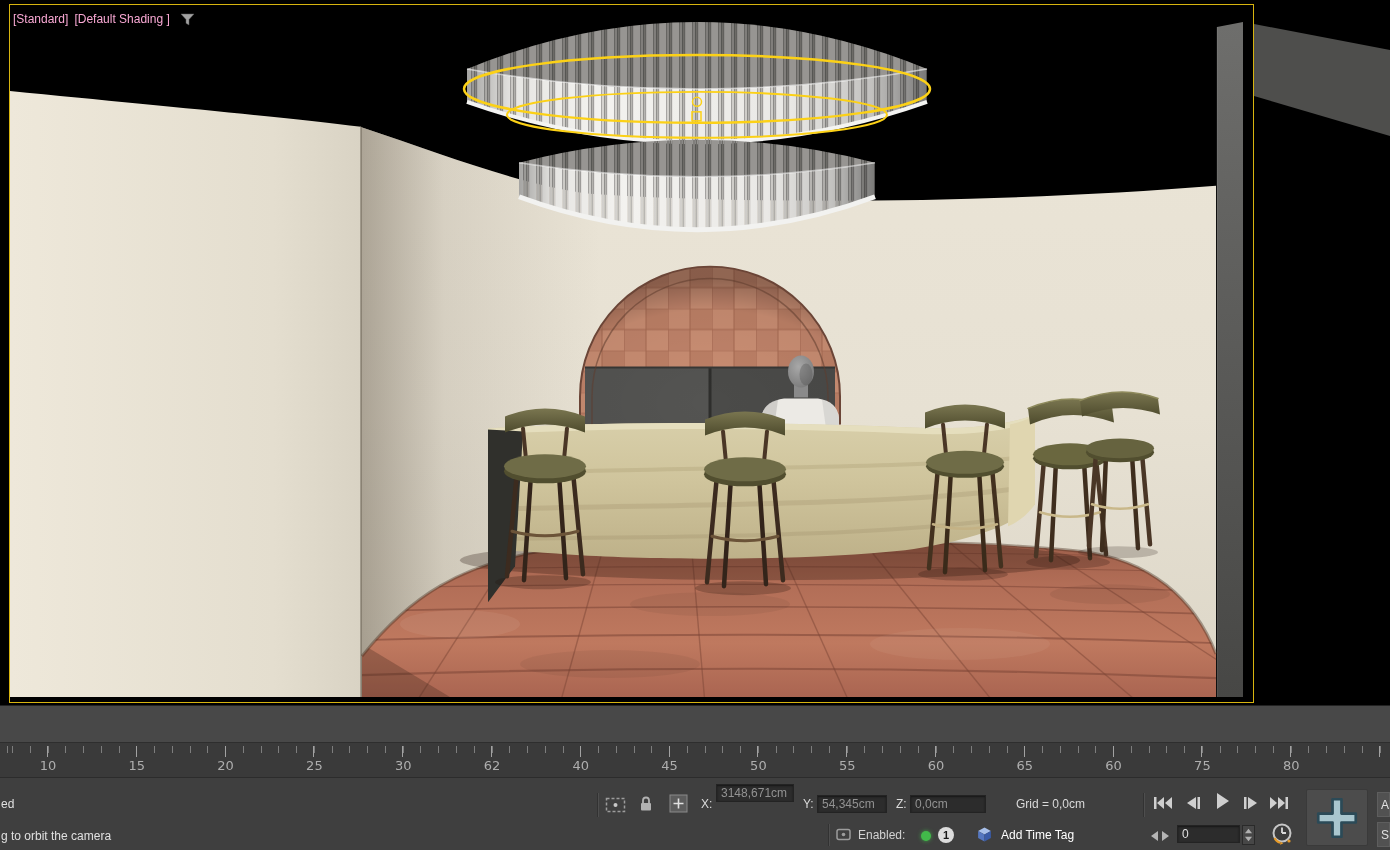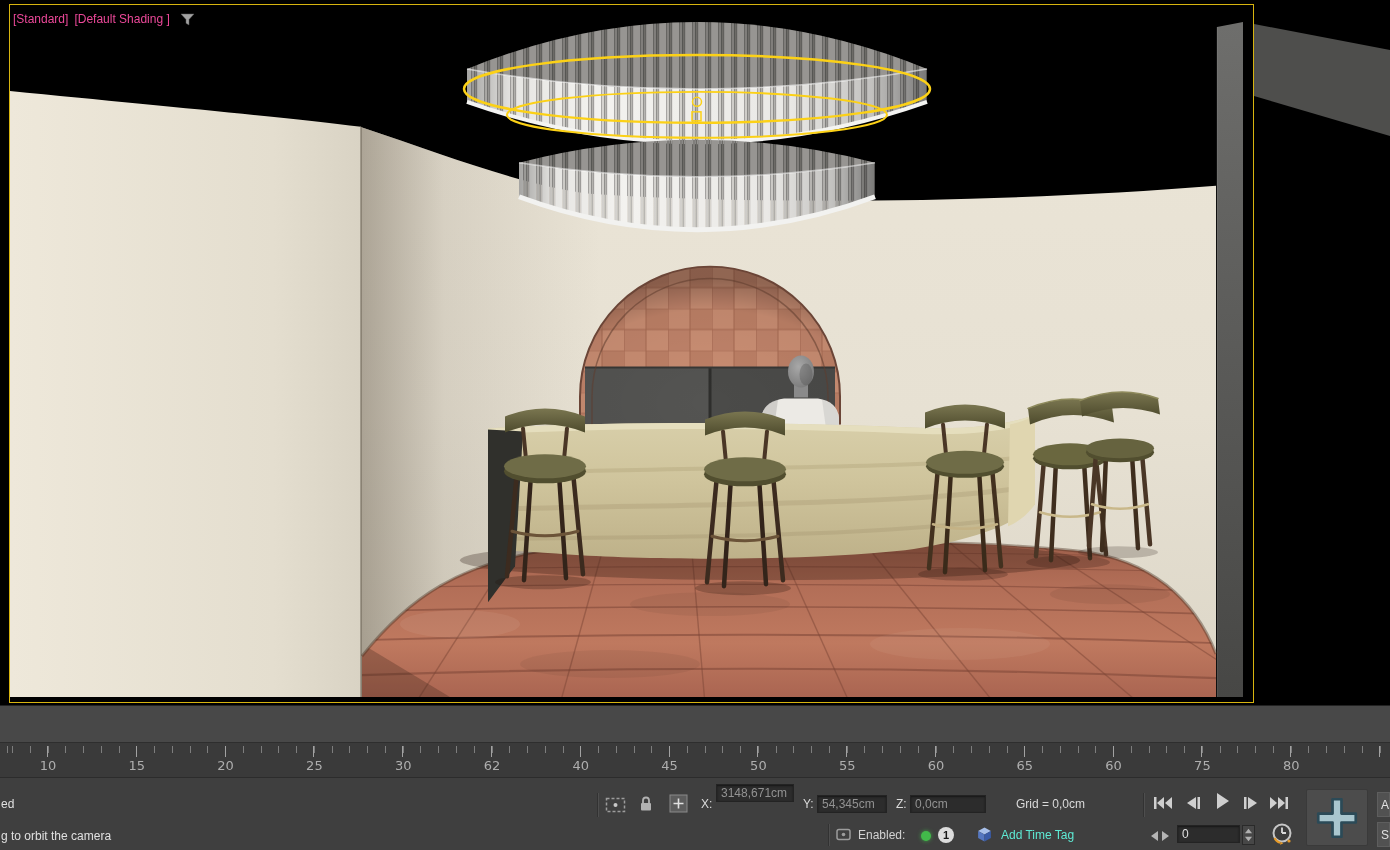--- a/index.html
+++ b/index.html
@@ -6,21 +6,21 @@
   html,body { width:1390px; height:850px; overflow:hidden; background:#303030;
               font-family:"Liberation Sans", sans-serif; }
   #app { position:relative; width:1390px; height:850px; background:#2b2b2b; }
 
   
   .vp-zone { position:absolute; left:0; top:0; width:1390px; height:705px; background:#000; }
   .viewport { position:absolute; left:10px; top:5px; width:1243px; height:697px;
               background:#000; outline:1px solid #d7b40f; }
   .viewport svg.scene { display:block; width:100%; height:100%; }
   .vp-label { position:absolute; left:3px; top:7px; display:flex; align-items:center; gap:6px;
-              font-size:12px; color:#ec4899; text-shadow:1px 1px 1px #000; }
+              font-size:12px; color:#f9a8d4; text-shadow:1px 1px 1px #000; }
   .vp-label-seg { cursor:default; }
   .vp-filter { display:inline-flex; margin-left:4px; }
   .outside-right { position:absolute; left:1254px; top:0; width:136px; height:705px; background:#000; }
 
   
   .trackband { position:absolute; left:0; top:705px; width:1390px; height:37px;
                background:#484848; border-top:1px solid #222; }
   .ruler { position:absolute; left:0; top:742px; width:1390px; height:35px;
            background:#3a3a3a; border-top:1px solid #2e2e2e; }
   .ticks-minor, .ticks-major { position:absolute; left:0; right:0; top:3px; }
@@ -468,21 +468,21 @@
     <span class="sb" style="left:858px; top:50px; color:#d2d2d2;">Enabled:</span>
     <span class="gdot" style="left:921px; top:53px;"></span>
     <span class="badge" style="left:938px; top:49px;">1</span>
     <span class="sb" style="left:976px; top:48px;">
       <svg width="17" height="17" viewBox="0 0 16 16">
         <path d="M8,1.5 L14,4.8 L8,8 L2,4.8 Z" fill="#a8c0ea"></path>
         <path d="M2,4.8 L8,8 L8,14.5 L2,11.2 Z" fill="#5577c0"></path>
         <path d="M14,4.8 L8,8 L8,14.5 L14,11.2 Z" fill="#3a5ca8"></path>
       </svg>
     </span>
-    <span class="sb" style="left:1001px; top:50px; color:#5eead4;">Add Time Tag</span>
+    <span class="sb" style="left:1001px; top:50px; color:#ffffff;">Add Time Tag</span>
 
     <span class="sb" style="left:1150px; top:52px;">
       <svg width="20" height="12" viewBox="0 0 20 12" fill="#b5b5b5">
         <path d="M8,1 L1,6 L8,11 Z"></path>
           <path d="M12,1 L19,6 L12,11 Z"></path>
       </svg>
     </span>
     <input class="sb-field bright" style="left: 1177px; top: 47px; width: 63px;" readonly="" value="0">
     <span class="stepper" style="left:1242px; top:47px;">
       <svg width="11" height="16" viewBox="0 0 12 18" fill="#b0b0b0">

